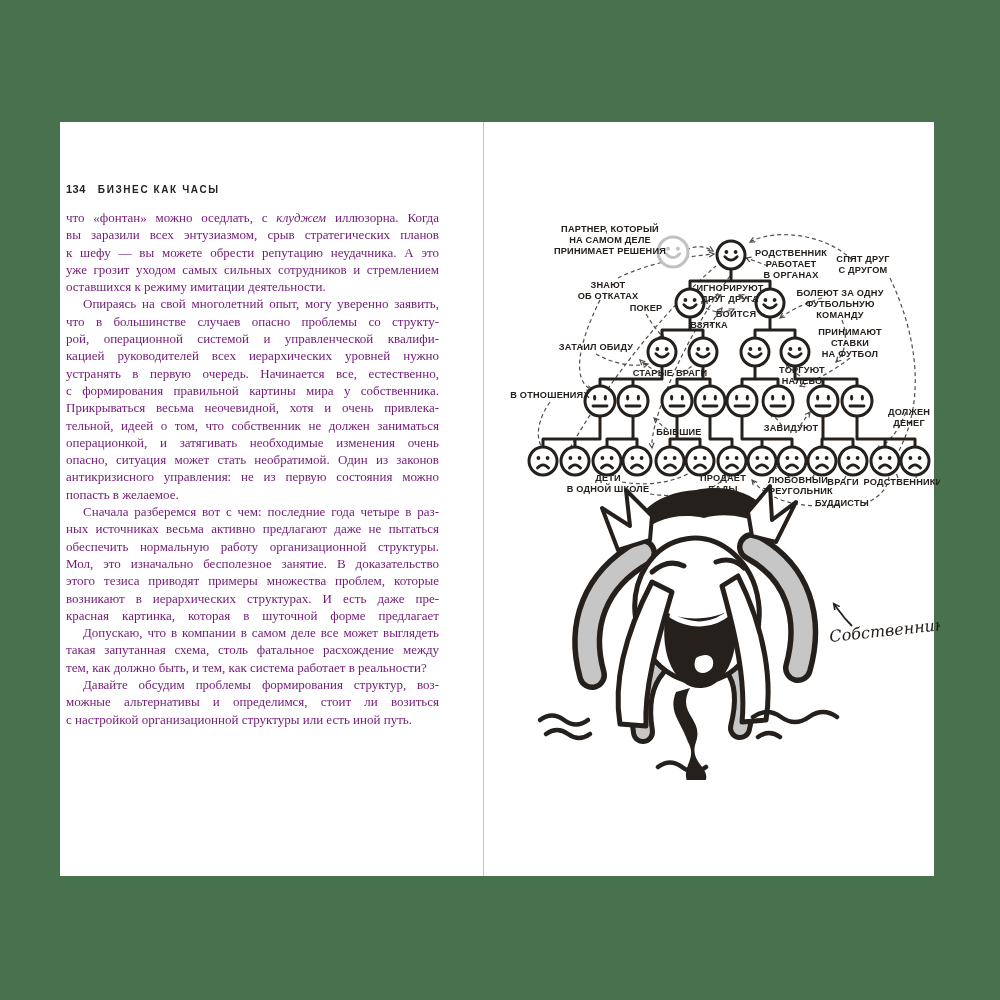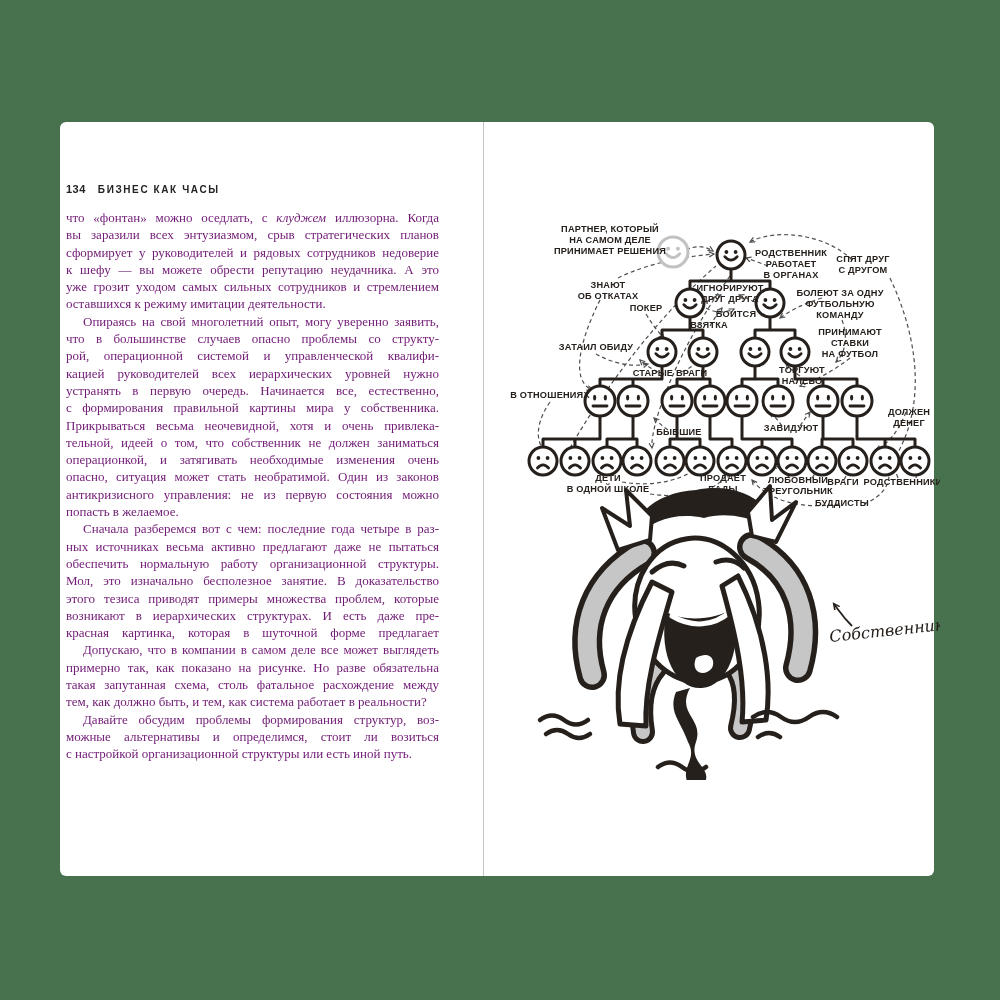--- a/index.html
+++ b/index.html
@@ -1,18 +1,18 @@
 <!DOCTYPE html>
 <html><head>
 <meta charset="utf-8">
 <style>
   html,body{margin:0;padding:0;}
   body{width:1000px;height:1000px;overflow:hidden;position:relative;background:#48714E;
        font-family:"Liberation Serif",serif;}
-  .spread{position:absolute;left:60px;top:122px;width:874px;height:754px;background:#ffffff;border-radius:6px;}
+  .spread{position:absolute;left:60px;top:122px;width:874px;height:754px;background:#ffffff;}
   .gutter{position:absolute;left:423px;top:0;width:1px;height:754px;background:#c4c4c4;}
   .page-left{position:absolute;left:0;top:0;width:423px;height:754px;}
   .page-right{position:absolute;left:423px;top:0;width:412px;height:754px;}
   .pg-header{position:absolute;left:6px;top:57px;width:380px;
              font-family:"Liberation Sans",sans-serif;color:#232323;}
   .pg-num{font-weight:bold;font-size:11px;letter-spacing:0.5px;}
   .pg-title{font-weight:bold;font-size:10px;letter-spacing:1.6px;margin-left:12px;text-transform:uppercase;}
   .body-text{position:absolute;left:6px;top:87px;width:373px;color:#701a75;
              font-size:13px;line-height:17.3px;}
   .line{height:17.3px;overflow:hidden;text-align:justify;text-align-last:justify;white-space:normal;}
@@ -29,21 +29,20 @@
 <div class="spread">
   <div class="gutter"></div>
 
   <div class="page-left">
     <div class="pg-header">
       <span class="pg-num">134</span><span class="pg-title">БИЗНЕС КАК ЧАСЫ</span>
     </div>
     <div class="body-text">
         <div class="line">что «фонтан» можно оседлать, с <i>клуджем</i> иллюзорна. Когда</div>
         <div class="line">вы заразили всех энтузиазмом, срыв стратегических планов</div>
-        <div class="line">сформирует у руководителей и рядовых сотрудников недоверие</div>
         <div class="line">к шефу — вы можете обрести репутацию неудачника. А это</div>
         <div class="line">уже грозит уходом самых сильных сотрудников и стремлением</div>
         <div class="line last">оставшихся к режиму имитации деятельности.</div>
         <div class="line indent">Опираясь на свой многолетний опыт, могу уверенно заявить,</div>
         <div class="line">что в большинстве случаев опасно проблемы со структу-</div>
         <div class="line">рой, операционной системой и управленческой квалифи-</div>
         <div class="line">кацией руководителей всех иерархических уровней нужно</div>
         <div class="line">устранять в первую очередь. Начинается все, естественно,</div>
         <div class="line">с формирования правильной картины мира у собственника.</div>
         <div class="line">Прикрываться весьма неочевидной, хотя и очень привлека-</div>
@@ -53,21 +52,20 @@
         <div class="line">антикризисного управления: не из первую состояния можно</div>
         <div class="line last">попасть в желаемое.</div>
         <div class="line indent">Сначала разберемся вот с чем: последние года четыре в раз-</div>
         <div class="line">ных источниках весьма активно предлагают даже не пытаться</div>
         <div class="line">обеспечить нормальную работу организационной структуры.</div>
         <div class="line">Мол, это изначально бесполезное занятие. В доказательство</div>
         <div class="line">этого тезиса приводят примеры множества проблем, которые</div>
         <div class="line">возникают в иерархических структурах. И есть даже пре-</div>
         <div class="line">красная картинка, которая в шуточной форме предлагает</div>
         <div class="line indent">Допускаю, что в компании в самом деле все может выглядеть</div>
-        <div class="line">примерно так, как показано на рисунке. Но разве обязательна</div>
         <div class="line">такая запутанная схема, столь фатальное расхождение между</div>
         <div class="line last">тем, как должно быть, и тем, как система работает в реальности?</div>
         <div class="line indent">Давайте обсудим проблемы формирования структур, воз-</div>
         <div class="line">можные альтернативы и определимся, стоит ли возиться</div>
         <div class="line last">с настройкой организационной структуры или есть иной путь.</div>
       </div>
   </div>
 
   <div class="page-right">
     <svg class="illu" viewBox="0 0 440 560" width="440" height="560">

